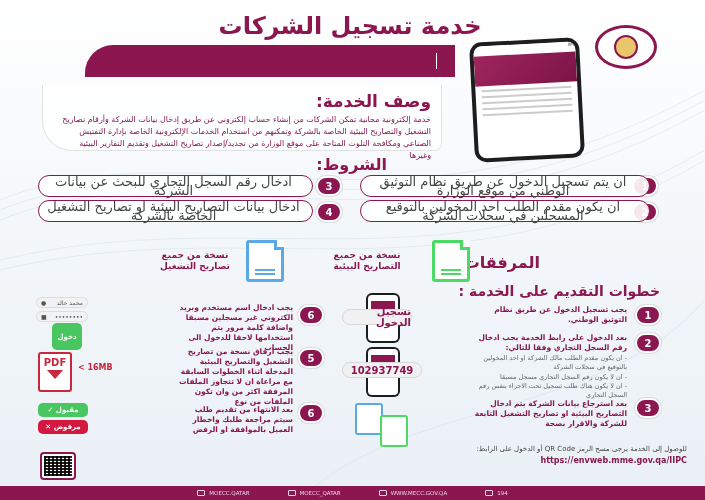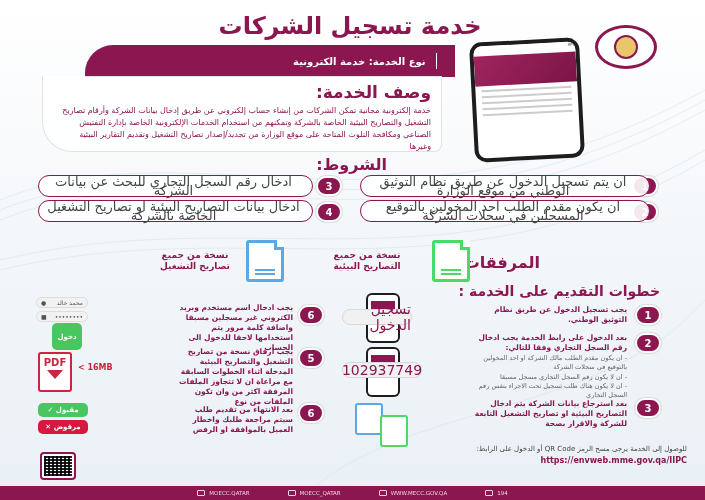--- a/index.html
+++ b/index.html
@@ -27,21 +27,21 @@
     width: 24px; height: 24px; border-radius: 50%; background: #e9c66a; border: 2px solid #8b1650;
   }
   .banner {
     position: absolute; top: 45px; left: 85px; width: 370px; height: 32px;
     background: #8b1650; border-top-left-radius: 28px;
     display: flex; align-items: center; padding-right: 18px; gap: 10px;
     color: #fff; font-size: 10px; font-weight: bold;
   }
   .banner .sep { width: 1.5px; height: 16px; background: #fff; }
   .desc-card {
-    position: absolute; top: 76px; left: 42px; width: 400px; height: 76px;
+    position: absolute; top: 85px; left: 42px; width: 400px; height: 66px;
     background: rgba(255,255,255,0.85); border: 1px solid #e2e2e2; border-top: none;
     border-bottom-left-radius: 30px; border-bottom-right-radius: 8px;
     padding: 6px 10px 6px 14px;
   }
   .desc-title { font-size: 17px; font-weight: bold; color: #8b1650; margin-bottom: 3px; }
   .desc-text { font-size: 8px; color: #8b1650; line-height: 12px; text-align: right; }
 
   .phone {
     position: absolute; top: 40px; left: 472px; width: 110px; height: 120px;
     background: #1d1d1d; border-radius: 12px; padding: 4px;
@@ -74,21 +74,21 @@
   .step-txt { position: absolute; font-size: 7.5px; color: #8b1650; font-weight: bold; line-height: 10px; text-align: right; }
   .step-sub { position: absolute; font-size: 6.5px; color: #666; line-height: 9px; text-align: right; }
 
   .mini-phone {
     position: absolute; width: 34px; height: 50px; background: #1d1d1d; border-radius: 6px; padding: 2px;
   }
   .mini-phone .scr { width: 100%; height: 100%; background: #fff; border-radius: 4px; overflow: hidden; }
   .mini-phone .hero { height: 10px; background: #8b1650; margin: 6px 3px 0 3px; }
   .pill {
     position: absolute; height: 16px; border-radius: 8px; background: #f1f1f1; border: 1px solid #d8d8d8;
-    display: flex; align-items: center; justify-content: center; font-size: 14px; font-weight: normal; color: #8b1650;
+    display: flex; align-items: center; justify-content: center; font-size: 10px; font-weight: bold; color: #8b1650;
   }
   .field {
     position: absolute; left: 36px; width: 52px; height: 11px; background: #f2f2f2; border: 1px solid #ddd; border-radius: 6px;
     font-size: 6px; display: flex; align-items: center; justify-content: space-between; padding: 0 4px; color: #555;
   }
   .btn-green { position: absolute; background: #48c660; color: #fff; border-radius: 5px; font-size: 7px; font-weight: bold; display: flex; align-items: center; justify-content: center; }
   .btn-red { position: absolute; background: #d3193f; color: #fff; border-radius: 5px; font-size: 7px; font-weight: bold; display: flex; align-items: center; justify-content: center; }
   .pdf {
     position: absolute; left: 38px; top: 352px; width: 34px; height: 40px; border: 2.5px solid #c8273d; border-radius: 3px; background: #fff;
     color: #c8273d; font-size: 10px; font-weight: bold; text-align: center; padding-top: 3px;
@@ -125,21 +125,20 @@
 </svg>
 
 <div class="title">خدمة تسجيل الشركات</div>
 
 <div class="logo">
     <div class="logo-inner"></div>
   </div>
 
 <div class="banner">
   <span class="sep"></span>
-  <span>نوع الخدمة: خدمة الكترونية</span>
 </div>
 
 <div class="desc-card">
   <div class="desc-title">وصف الخدمة:</div>
   <div class="desc-text">خدمة إلكترونية مجانية تمكن الشركات من إنشاء حساب إلكتروني عن طريق إدخال بيانات الشركة وأرقام تصاريح التشغيل والتصاريح البيئية الخاصة بالشركة وتمكنهم من استخدام الخدمات الإلكترونية الخاصة بإدارة التفتيش الصناعي ومكافحة التلوث المتاحة على موقع الوزارة من تجديد/إصدار تصاريح التشغيل وتقديم التقارير البيئية وغيرها</div>
 </div>
 
 <div class="phone">
   <div class="phone-screen">
     <div class="phone-bar"><span>IIPC</span></div>

